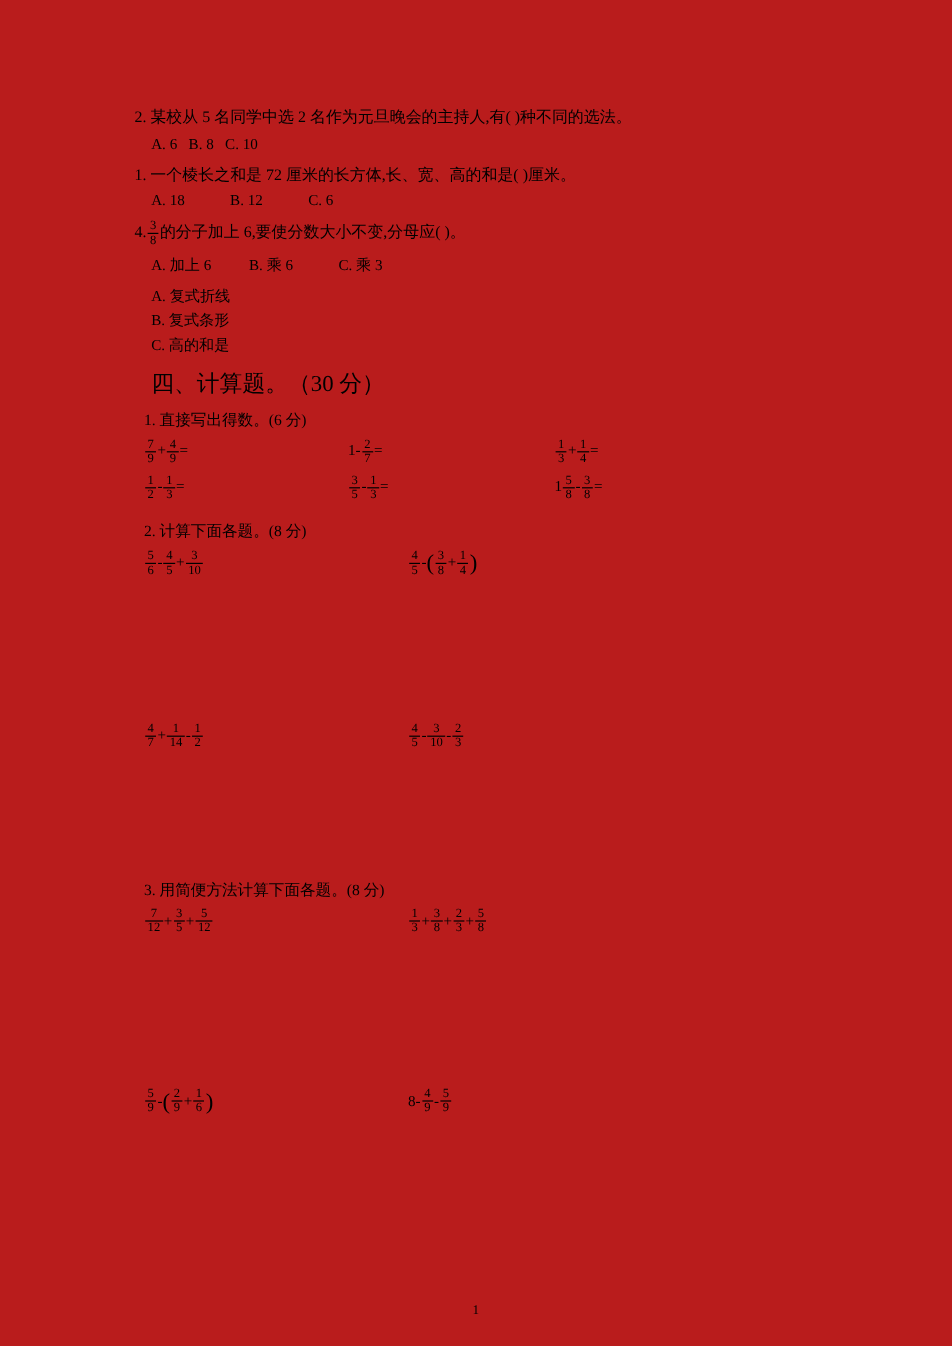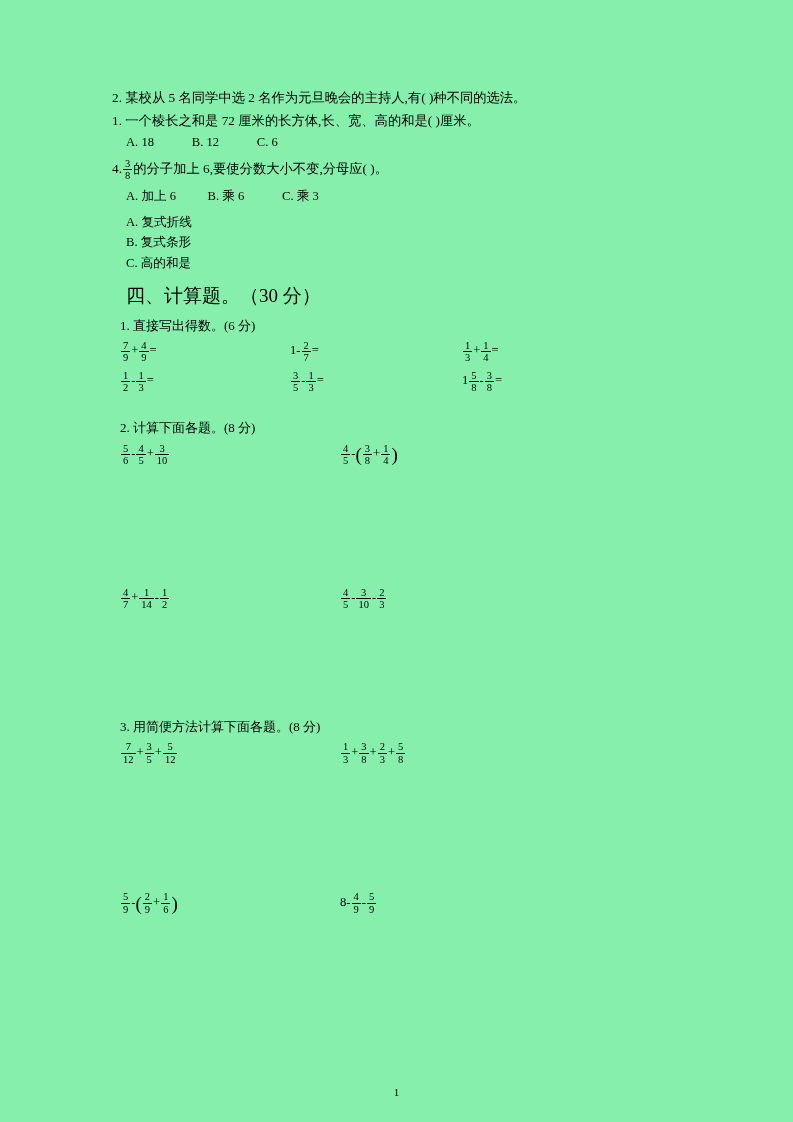--- a/index.html
+++ b/index.html
@@ -8,21 +8,21 @@
     background: #ffffff;
   }
   body {
     font-family: "Liberation Serif", "DejaVu Serif", serif;
     color: #000000;
   }
   #page {
     width: 793px;
     height: 1122px;
     position: relative;
-    background: #86efac;
+    background: #b91c1c;
     overflow: hidden;
   }
   .content {
     position: absolute;
     left: 112px;
     top: 88px;
     width: 580px;
   }
   .q-line {
     font-size: 13.3px;
@@ -121,20 +121,21 @@
     color: #000;
   }
 </style>
 </head>
 <body>
 
 <div id="page">
   <div class="content">
 
     <p class="q-line">2. 某校从 5 名同学中选 2 名作为元旦晚会的主持人,有(      )种不同的选法。</p>
+    <p class="opts">A. 6   B. 8   C. 10</p>
 
     <p class="q-line">1. 一个棱长之和是 72 厘米的长方体,长、宽、高的和是(      )厘米。</p>
     <p class="opts">A. 18            B. 12            C. 6</p>
 
     <p class="q-line">
       <span>4.</span><span class="frac"><span class="num">3</span><span class="den">8</span></span><span>的分子加上 6,要使分数大小不变,分母应(      )。</span>
     </p>
     <p class="opts" style="margin-top:6px;">A. 加上 6          B. 乘 6            C. 乘 3</p>
 
     <div class="opts-block">
@@ -164,21 +165,21 @@
         <span class="frac"><span class="num">1</span><span class="den">2</span></span><span>-</span><span class="frac"><span class="num">1</span><span class="den">3</span></span><span>=</span>
       </span>
       <span class="c2 expr">
         <span class="frac"><span class="num">3</span><span class="den">5</span></span><span>-</span><span class="frac"><span class="num">1</span><span class="den">3</span></span><span>=</span>
       </span>
       <span class="c3 expr">
         <span>1</span><span class="frac"><span class="num">5</span><span class="den">8</span></span><span>-</span><span class="frac"><span class="num">3</span><span class="den">8</span></span><span>=</span>
       </span>
     </div>
 
-    <p class="sub-head" style="margin-top:18px;">2. 计算下面各题。(8 分)</p>
+    <p class="sub-head" style="margin-top:8px;">2. 计算下面各题。(8 分)</p>
 
     <div class="row2b">
       <span class="c1 expr">
         <span class="frac"><span class="num">5</span><span class="den">6</span></span><span>-</span><span class="frac"><span class="num">4</span><span class="den">5</span></span><span>+</span><span class="frac"><span class="num">3</span><span class="den">10</span></span>
       </span>
       <span class="c2 expr">
         <span class="frac"><span class="num">4</span><span class="den">5</span></span><span>-</span><span class="paren">(</span><span class="frac"><span class="num">3</span><span class="den">8</span></span><span>+</span><span class="frac"><span class="num">1</span><span class="den">4</span></span><span class="paren">)</span>
       </span>
     </div>
 

